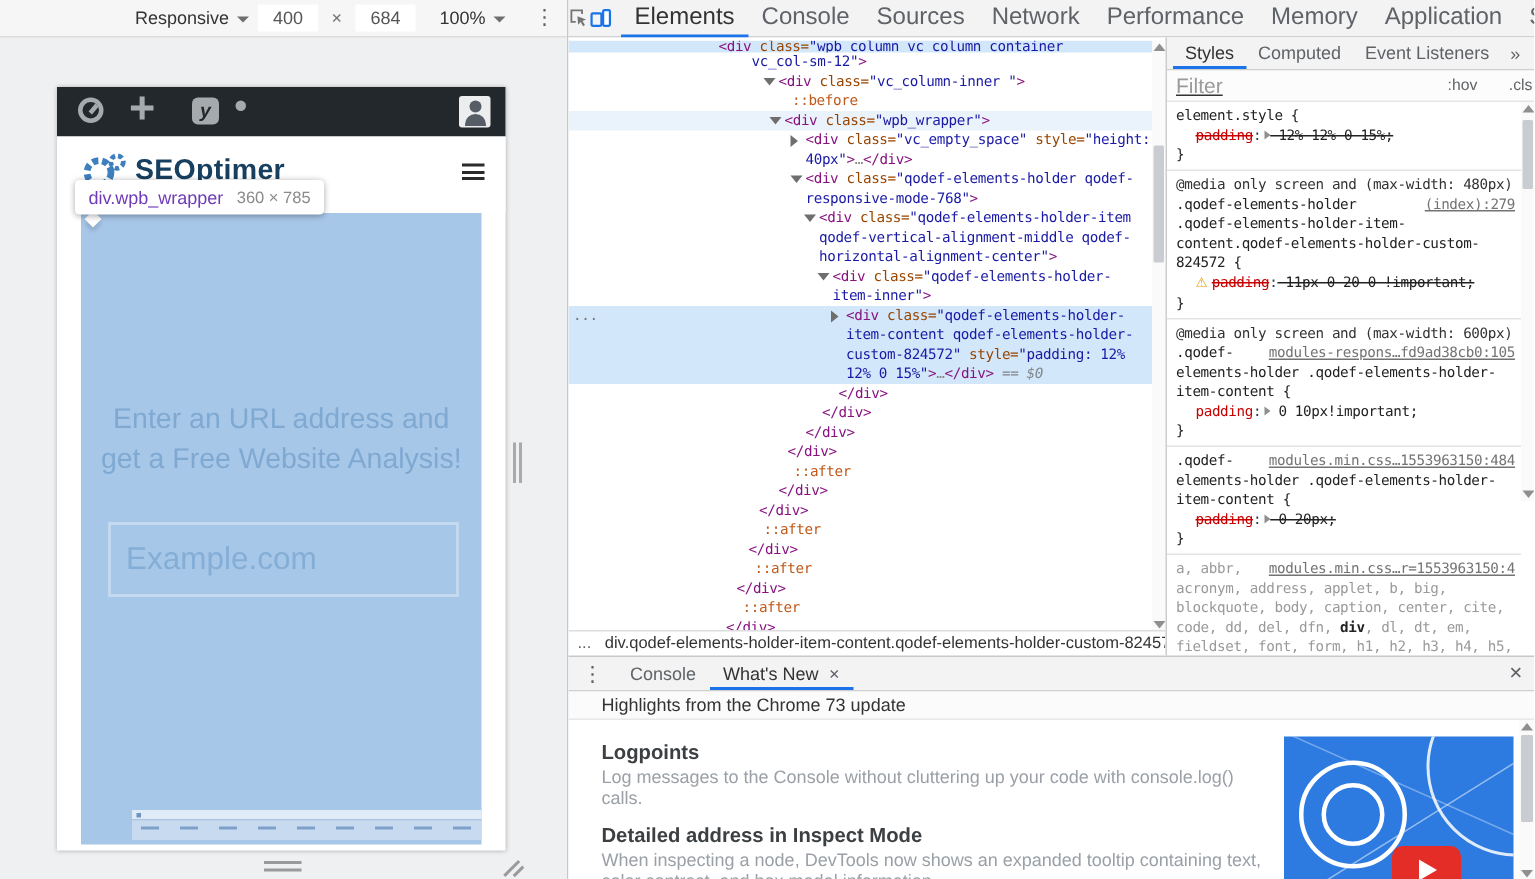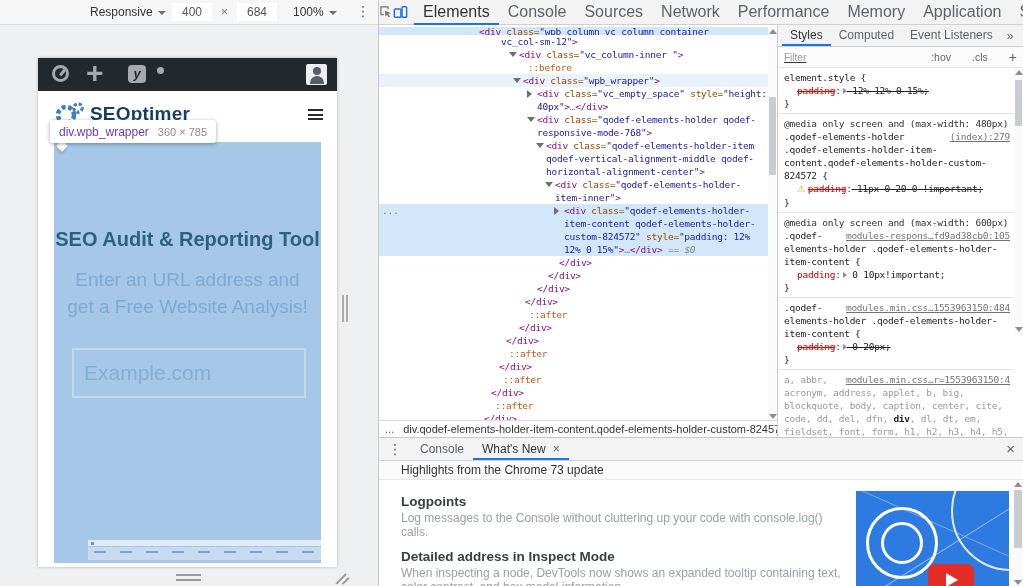--- a/index.html
+++ b/index.html
@@ -96,21 +96,21 @@
   #st-scrollbar { right:0; top:43px; width:9px; height:266px; }
   #dr-scrollbar { right:0; top:42px; width:10px; height:107px; }
 
   
   #styles-pane { position:absolute; left:398px; top:25px; right:0; height:412px; border-left:1px solid #ccc; background:#fff; overflow:hidden; }
   #styles-tabrow { height:22px; background:#f3f3f3; border-bottom:1px solid #d0d0d0; display:flex; align-items:center; padding-left:4px; }
   .stab { padding:0 8px; font-size:12px; line-height:21px; color:#5f6368; }
   .stab.on { color:#333; box-shadow:inset 0 -2px 0 #1a73e8; }
   .stab-more { color:#5f6368; font-size:12px; padding:0 6px; }
   #filter-row { height:21px; background:#fcfcfc; border-bottom:1px solid #e5e5e5; display:flex; align-items:center; padding:0 6px; }
-  #style-filter { flex:1; border:none; background:transparent; font-size:10px; color:#333; font-family:"Liberation Sans",sans-serif;text-decoration:underline; }
+  #style-filter { flex:1; border:none; background:transparent; font-size:14px; color:#333; font-family:"Liberation Sans",sans-serif;text-decoration:underline; }
   #style-filter::placeholder { color:#9a9a9a; }
   .filter-tools { display:flex; align-items:center; gap:21px; font-size:10.5px; color:#5f6368;text-align:center; }
   .filter-tools .plus { font-size:14px; color:#5f6368; }
   #styles-rules { position:absolute; left:0; top:43px; right:9px; bottom:0; overflow:hidden; font-family:"DejaVu Sans Mono","Liberation Mono",monospace; font-size:9.5px; letter-spacing:-0.25px; line-height:13px; color:#303942; }
   .rule { border-bottom:1px solid #e3e3e3; padding:3px 4px 3px 6px; }
   .media { color:#333; white-space:pre-wrap; overflow-wrap:anywhere; }
   .selline { white-space:pre-wrap; overflow-wrap:anywhere; color:#222; }
   .selline .dim { color:#9a9a9a; }
   .selline .match { color:#222; font-weight:bold; }
   .srclink { float:right; color:#737373; text-decoration:underline; margin-left:6px; }
@@ -178,21 +178,20 @@
           <span id="logo-text">SEOptimer</span>
         </div>
         <span id="hamburger">
             <i></i>
             <i></i>
             <i></i>
           </span>
       </div>
 
       <div id="hero">
-        <div id="hero-title">SEO Audit &amp; Reporting Tool</div>
         <div id="hero-sub">Enter an URL address and get a Free Website Analysis!</div>
         <input id="url-input" placeholder="Example.com" style="">
         <div id="mini-browser">
           <div class="mb-bar"></div>
             <span class="mb-dot"></span>
           <div class="mb-icons">
               <i></i>
               <i></i>
               <i></i>
               <i></i>

